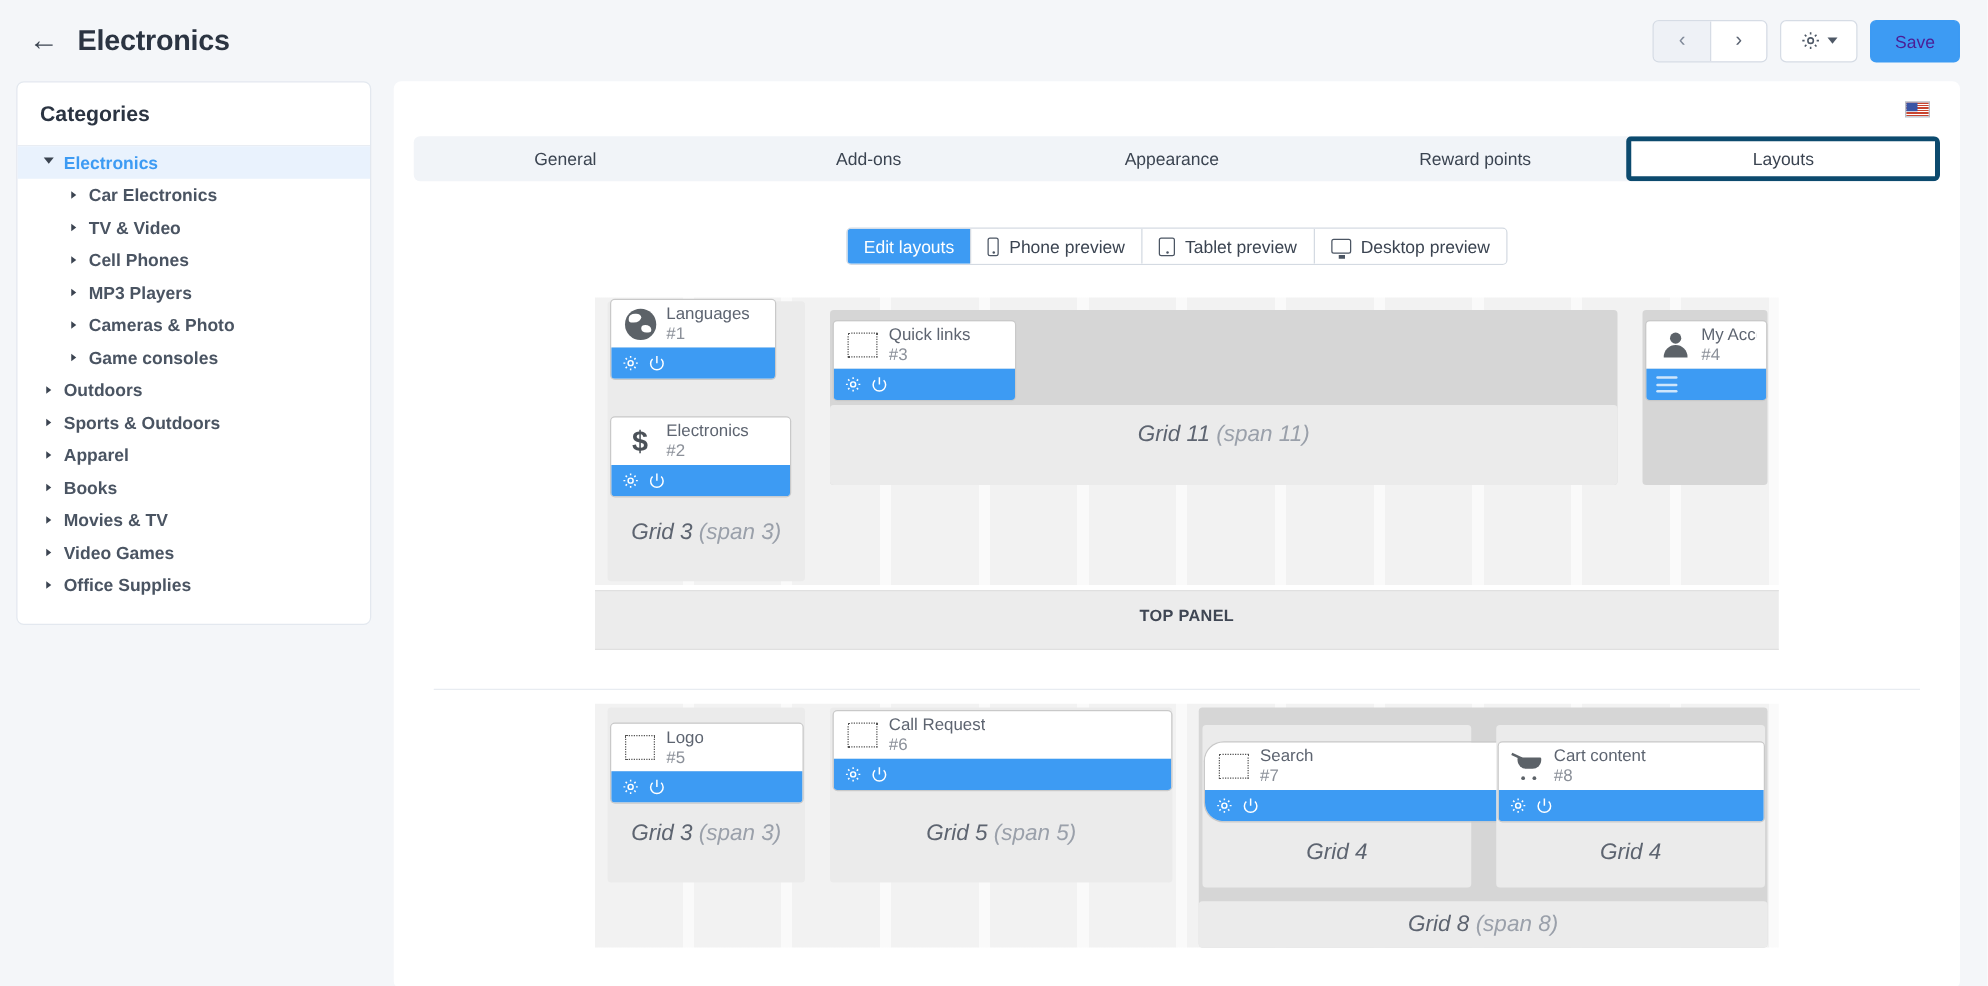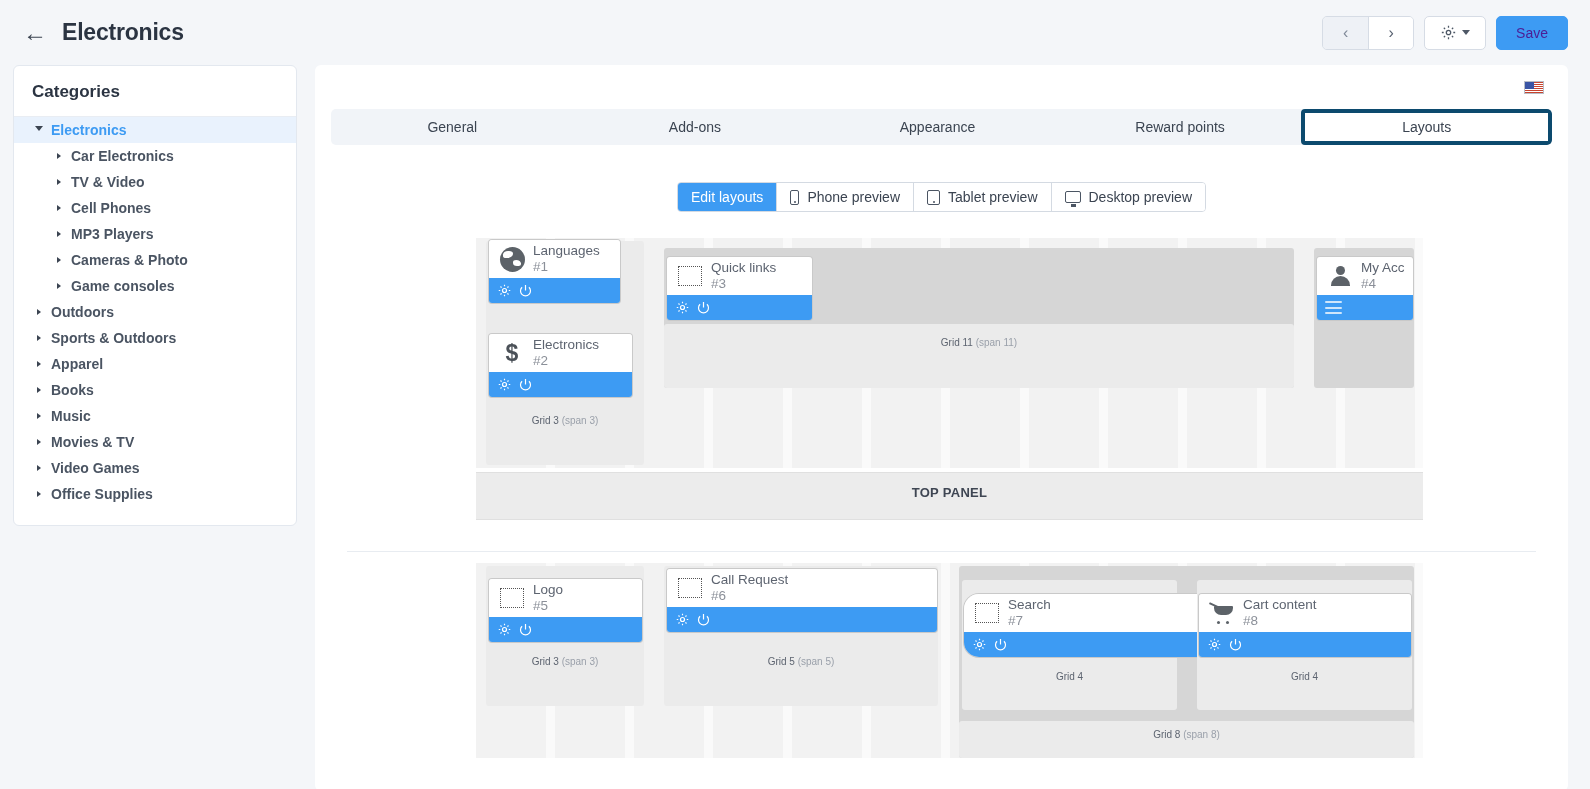--- a/index.html
+++ b/index.html
@@ -100,21 +100,21 @@
     position:absolute; left:145px; top:0; width:947px;
     background:
       repeating-linear-gradient(to right,
         #f2f2f2 0px, #f2f2f2 70px,
         #fafafa 70px, #fafafa 79px);
   }
   .section-divider { position:absolute; left:16px; right:16px; height:1px; background:#e8ecf1; }
 
   .holder { position:absolute; background:#ebebeb; border-radius:3px; }
   .holder-light { position:absolute; background:#d6d6d6; border-radius:3px; }
-  .grid-label { position:absolute; width:100%; text-align:center; font-size:10px; color:#5d6470; }
+  .grid-label { position:absolute; width:100%; text-align:center; font-size:18px; color:#5d6470;font-style:italic; }
   .grid-label .span { color:#9aa0aa; }
 
   .blk { position:absolute; border-radius:3px; overflow:hidden; box-shadow:0 0 0 1px #c9c9c9; }
   .blk .head { background:#fff; display:flex; align-items:center; padding:6px 8px; height:38px; }
   .blk .bicon { flex:0 0 30px; height:26px; display:flex; align-items:center; justify-content:center; margin-right:6px; }
   .blk .btxt { line-height:1.15; overflow:hidden; }
   .blk .bname { font-size:13.5px; color:#5d6470; white-space:nowrap; }
   .blk .bnum { font-size:13.5px; color:#8b9099; }
   .blk .bar { background:#3d9bf3; height:25px; display:flex; align-items:center; gap:6px; padding-left:8px; }
   .blk .bar svg { display:block; }
@@ -233,26 +233,20 @@
         <div class="cat">
           <span class="tw">
             <i></i>
           </span>
           <span class="lbl">Books</span>
         </div>
         <div class="cat">
           <span class="tw">
             <i></i>
           </span>
-          <span class="lbl">Music</span>
-        </div>
-        <div class="cat">
-          <span class="tw">
-            <i></i>
-          </span>
           <span class="lbl">Movies &amp; TV</span>
         </div>
         <div class="cat">
           <span class="tw">
             <i></i>
           </span>
           <span class="lbl">Video Games</span>
         </div>
         <div class="cat">
           <span class="tw">

